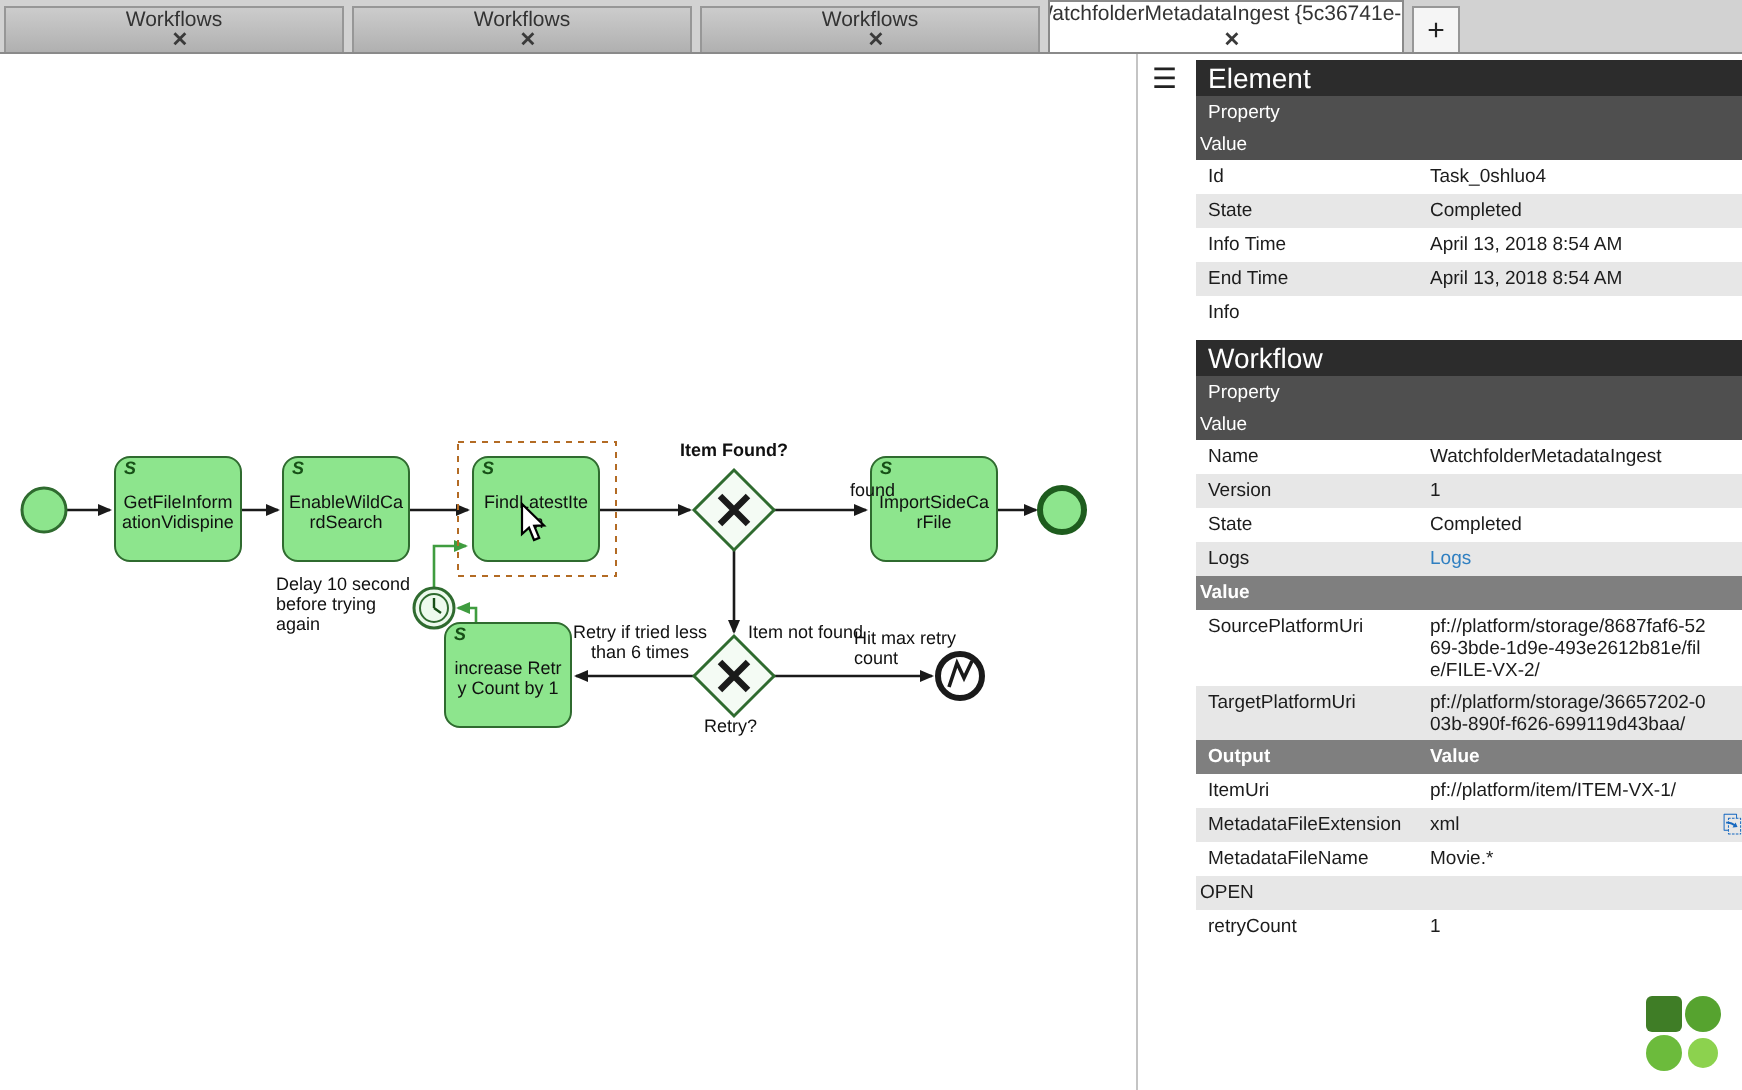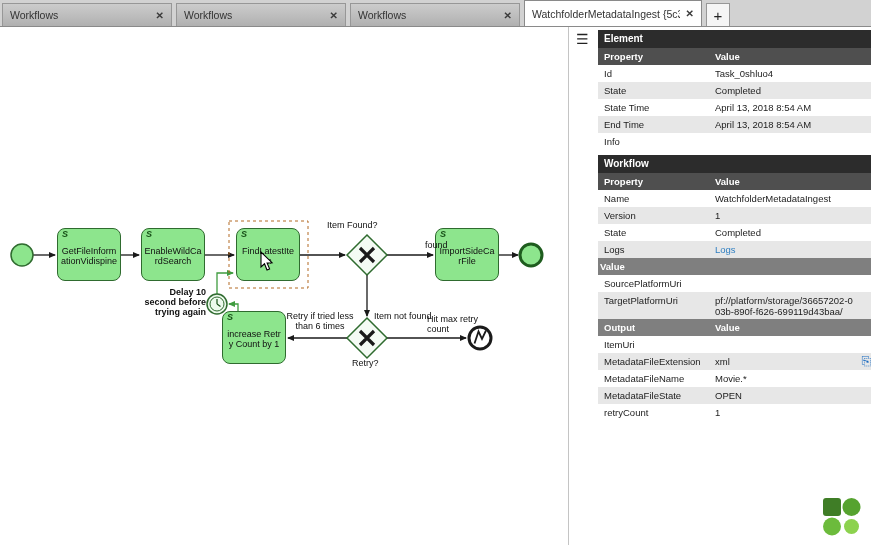--- a/index.html
+++ b/index.html
@@ -7,21 +7,21 @@
               font-family:"Liberation Sans", sans-serif; }
   .app { position:relative; width:871px; height:545px; }
 
   
   .tabbar { height:27px; background:#d2d2d2; border-bottom:1px solid #8a8a8a;
             display:flex; align-items:flex-end; padding-left:2px; }
   .tab { width:170px; height:23px; background:linear-gradient(#cccccc,#b0b0b0);
          border:1px solid #979797; border-bottom:none; margin-right:4px;
          display:flex; align-items:center; justify-content:space-between;
          padding:0 7px; font-size:10.5px; color:#333; cursor:pointer;
-         white-space:nowrap; overflow:hidden; }
+         white-space:nowrap; overflow:hidden;flex-direction:column; }
   .tab .tab-label { overflow:hidden; text-overflow:clip; }
   .tab.active { background:#fff; height:26px; width:178px; border-color:#8a8a8a; }
   .tab-close { font-size:10px; font-weight:bold; color:#3a3a3a; margin-left:6px; flex:0 0 auto; }
   .newtab { width:24px; height:23px; border:1px solid #979797; border-bottom:none;
             background:#f5f5f5; display:flex; align-items:center; justify-content:center;
             font-size:15px; color:#222; cursor:pointer; }
 
   
   .main { display:flex; height:518px; }
   .canvas { position:relative; width:568px; height:518px; background:#fff; flex:0 0 auto; }
@@ -36,27 +36,27 @@
           text-align:center; font-size:9px; line-height:10px; color:#101010;
           padding:4px 2px 2px; word-break:break-all; cursor:pointer; }
   .ticon { position:absolute; top:0px; left:4px; font-size:9px; font-weight:bold;
            font-style:italic; color:#175017; }
   .dlabel { position:absolute; font-size:9px; line-height:10px; color:#101010; }
   .cursor-svg { position:absolute; left:260px; top:224px; }
 
   
   .menu-btn { position:absolute; top:4px; left:7px; font-size:14px; color:#222; cursor:pointer; }
   .prop-tables { margin:3px 0 0 29px; width:274px; }
-  .section-title { background:#2c2c2c; color:#fff; font-weight:bold; font-size:10px;
+  .section-title { background:#2c2c2c; color:#fff; font-weight:normal; font-size:14px;
                    height:18px; line-height:18px; padding-left:6px; }
   .section-title.wf { margin-top:5px; }
   .prow { display:flex; min-height:17px; background:#fff; }
   .prow .cp { width:115px; padding:3px 4px 2px 6px; flex:0 0 auto; }
   .prow .cv { flex:1; padding:3px 14px 2px 2px; word-break:break-all; position:relative; }
-  .prow.colhead { background:#4f4f4f; color:#fff; font-weight:bold; }
+  .prow.colhead { background:#4f4f4f; color:#fff; font-weight:normal;flex-direction:column; }
   .prow.subhead { background:#7f7f7f; color:#fff; font-weight:bold; }
   .prow.alt { background:#e7e7e7; }
   .link { color:#2f7fc1; cursor:pointer; }
   .copy-ic { position:absolute; right:1px; top:2px; color:#1769c0; font-size:12px;
              line-height:12px; cursor:pointer; }
   .logo { position:absolute; right:9px; bottom:8px; }
 </style>
 </head>
 <body>
 
@@ -160,27 +160,27 @@
       </div>
       <div class="task" style="left:435px; top:201px;">
         <span class="ticon">S</span>
         <span>ImportSideCarFile</span>
       </div>
       <div class="task" style="left:222px; top:284px;">
         <span class="ticon">S</span>
         <span>increase Retry Count by 1</span>
       </div>
 
-      <div class="dlabel" style="left:327px; top:193px; width:80px; ">Item Found?</div>
+      <div class="dlabel" style="left:327px; top:193px; width:80px; text-align:center;font-weight:bold;">Item Found?</div>
       <div class="dlabel" style="left:394px; top:213px;margin-left:31px;">found</div>
       <div class="dlabel" style="left:374px; top:284px;">Item not found</div>
       <div class="dlabel" style="left:284px; top:284px; width:72px; text-align:center;">Retry if tried less than 6 times</div>
       <div class="dlabel" style="left:407px; top:287px; width:54px;margin-left:20px;">Hit max retry count</div>
       <div class="dlabel" style="left:352px; top:331px; width:40px;">Retry?</div>
-      <div class="dlabel" style="left:138px; top:260px; width:68px; text-align:right;font-weight:bold;">Delay 10 second before trying again</div>
+      <div class="dlabel" style="left:138px; top:260px; width:68px; text-align:left;">Delay 10 second before trying again</div>
 
       <svg class="cursor-svg" width="14" height="20" viewBox="0 0 14 20">
         <path d="M1,1 L1,16 L4.5,12.8 L7,19 L9.6,17.9 L7.1,11.9 L12,11.7 Z" fill="#ffffff" stroke="#000000" stroke-width="1.1"></path>
       </svg>
     </div>
 
     <div class="panel">
       <div class="menu-btn">☰</div>
 
       <div class="prop-tables">
@@ -192,21 +192,21 @@
         </div>
         <div class="prow">
           <div class="cp">Id</div>
           <div class="cv">Task_0shluo4</div>
         </div>
         <div class="prow alt">
           <div class="cp">State</div>
           <div class="cv">Completed</div>
         </div>
         <div class="prow">
-          <div class="cp">State Time</div>
+          <div class="cp">Info Time</div>
           <div class="cv">April 13, 2018 8:54 AM</div>
         </div>
         <div class="prow alt">
           <div class="cp">End Time</div>
           <div class="cv">April 13, 2018 8:54 AM</div>
         </div>
         <div class="prow">
           <div class="cp">Info</div>
           <div class="cv"></div>
         </div>
@@ -231,46 +231,47 @@
         <div class="prow alt">
           <div class="cp">Logs</div>
           <div class="cv"><span class="link">Logs</span></div>
         </div>
 
         <div class="prow subhead">
           <div class="cv">Value</div>
         </div>
         <div class="prow">
           <div class="cp">SourcePlatformUri</div>
+          <div class="cv">pf://platform/storage/8687faf6-5269-3bde-1d9e-493e2612b81e/file/FILE-VX-2/</div>
         </div>
         <div class="prow alt">
           <div class="cp">TargetPlatformUri</div>
           <div class="cv">pf://platform/storage/36657202-003b-890f-f626-699119d43baa/</div>
         </div>
 
         <div class="prow subhead">
           <div class="cp">Output</div>
           <div class="cv">Value</div>
         </div>
         <div class="prow">
           <div class="cp">ItemUri</div>
+          <div class="cv">pf://platform/item/ITEM-VX-1/</div>
         </div>
         <div class="prow alt">
           <div class="cp">MetadataFileExtension</div>
           <div class="cv">
             <span>xml</span>
             <span class="copy-ic">⎘</span>
           </div>
         </div>
         <div class="prow">
           <div class="cp">MetadataFileName</div>
           <div class="cv">Movie.*</div>
         </div>
         <div class="prow alt">
-          <div class="cp">MetadataFileState</div>
           <div class="cv">OPEN</div>
         </div>
         <div class="prow">
           <div class="cp">retryCount</div>
           <div class="cv">1</div>
         </div>
       </div>
 
       <svg class="logo" width="40" height="40" viewBox="0 0 40 40">
         <rect x="1" y="1" width="18" height="18" rx="3" fill="#3f7d26"></rect>

